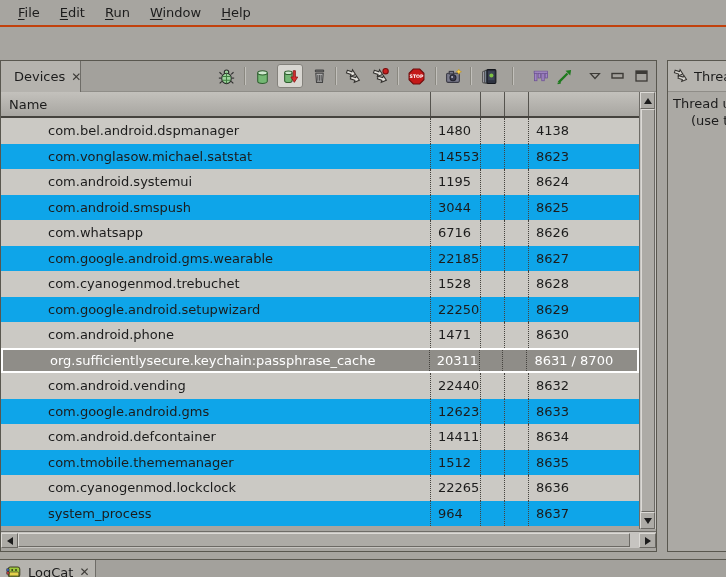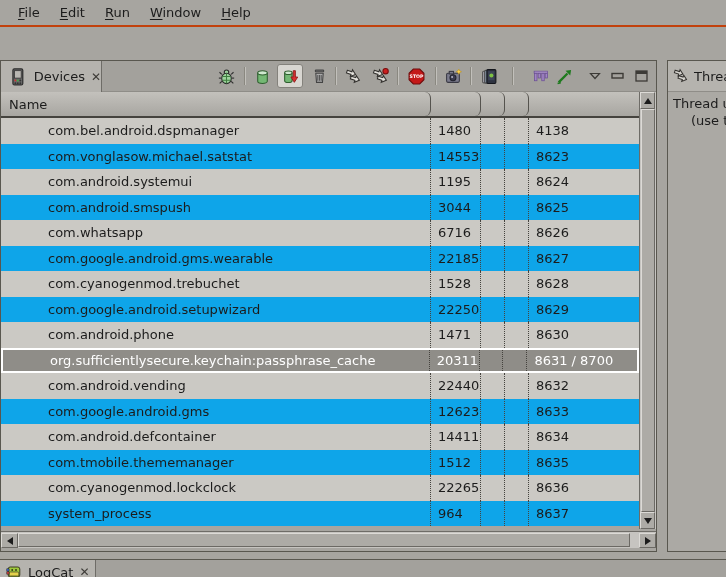--- a/index.html
+++ b/index.html
@@ -8,32 +8,32 @@
        overflow:hidden;-webkit-font-smoothing:antialiased;}
   
   .menubar{position:absolute;left:0;top:0;width:726px;height:27px;box-sizing:border-box;
            border-bottom:2px solid #c2410c;display:flex;align-items:center;padding-left:8px;background:#a7a5a0;}
   .menu-item{padding:0 10px;cursor:default;}
   .mn{text-decoration:underline;text-underline-offset:2px;}
   
   .devices-panel{position:absolute;left:0;top:60px;width:657px;height:492px;box-sizing:border-box;
                  border:1px solid #59574f;background:#a7a5a0;overflow:hidden;}
   .tabbar{position:absolute;left:0;top:0;width:655px;height:31px;background:#a3a19c;border-bottom:1px solid #8f8d88;box-sizing:border-box;}
-  .device-tab{position:absolute;left:0;top:0;width:101px;height:31px;box-sizing:border-box;background:#b5b3ae;
+  .device-tab{position:absolute;left:0;top:0;width:80px;height:31px;box-sizing:border-box;background:#b5b3ae;
               border-right:1px solid #6e6c67;display:flex;align-items:center;gap:6px;padding-left:7px;}
   .tab-close{color:#3c3a36;font-size:12px;line-height:1;}
   .tb{position:absolute;top:4px;width:22px;height:22px;display:flex;align-items:center;justify-content:center;}
   .tb svg{width:17px;height:17px;}
   .tb.pressed{background:#d8d6d1;border:1px solid #84827c;border-radius:3px;top:3px;width:26px;height:24px;box-sizing:border-box;}
   .tsep{position:absolute;top:6px;width:1px;height:18px;background:#8a8880;box-shadow:1px 0 0 #c2c0bb;}
   .wbtn{position:absolute;top:8px;width:16px;height:14px;display:flex;align-items:center;justify-content:center;}
   
   .theader{position:absolute;left:0;top:31px;width:638px;height:26px;box-sizing:border-box;display:flex;
            background:linear-gradient(#c3c1bc,#a8a6a1);border-bottom:2px solid #45433e;}
-  .hcell{box-sizing:border-box;border-right:1px solid #55534e;display:flex;align-items:center;padding-left:8px;overflow:hidden;border-radius:6px;}
+  .hcell{box-sizing:border-box;border-right:1px solid #55534e;display:flex;align-items:center;padding-left:8px;overflow:hidden;}
   .hc0{width:430px}.hc1{width:50px}.hc2{width:24px}.hc3{width:24px}.hc4{width:110px;border-right:none}
   .rows{position:absolute;left:0;top:57px;width:638px;height:409px;overflow:hidden;}
   .trow{display:flex;height:25.5px;box-sizing:border-box;}
   .trow.light{background:#cbc9c4}
   .trow.dark{background:#0ea5e9}
   .trow.selected{background:#8f8d88;border:2px solid #ffffff;color:#ffffff;}
   .cell{box-sizing:border-box;display:flex;align-items:center;overflow:hidden;white-space:nowrap;}
   .cell.name{width:430px;padding-left:47px;border-right:1px dotted #45433e;}
   .cell.pid{width:50px;padding-left:7px;border-right:1px dotted #45433e;}
   .cell.sp1,.cell.sp2{width:24px;border-right:1px dotted #45433e;}

